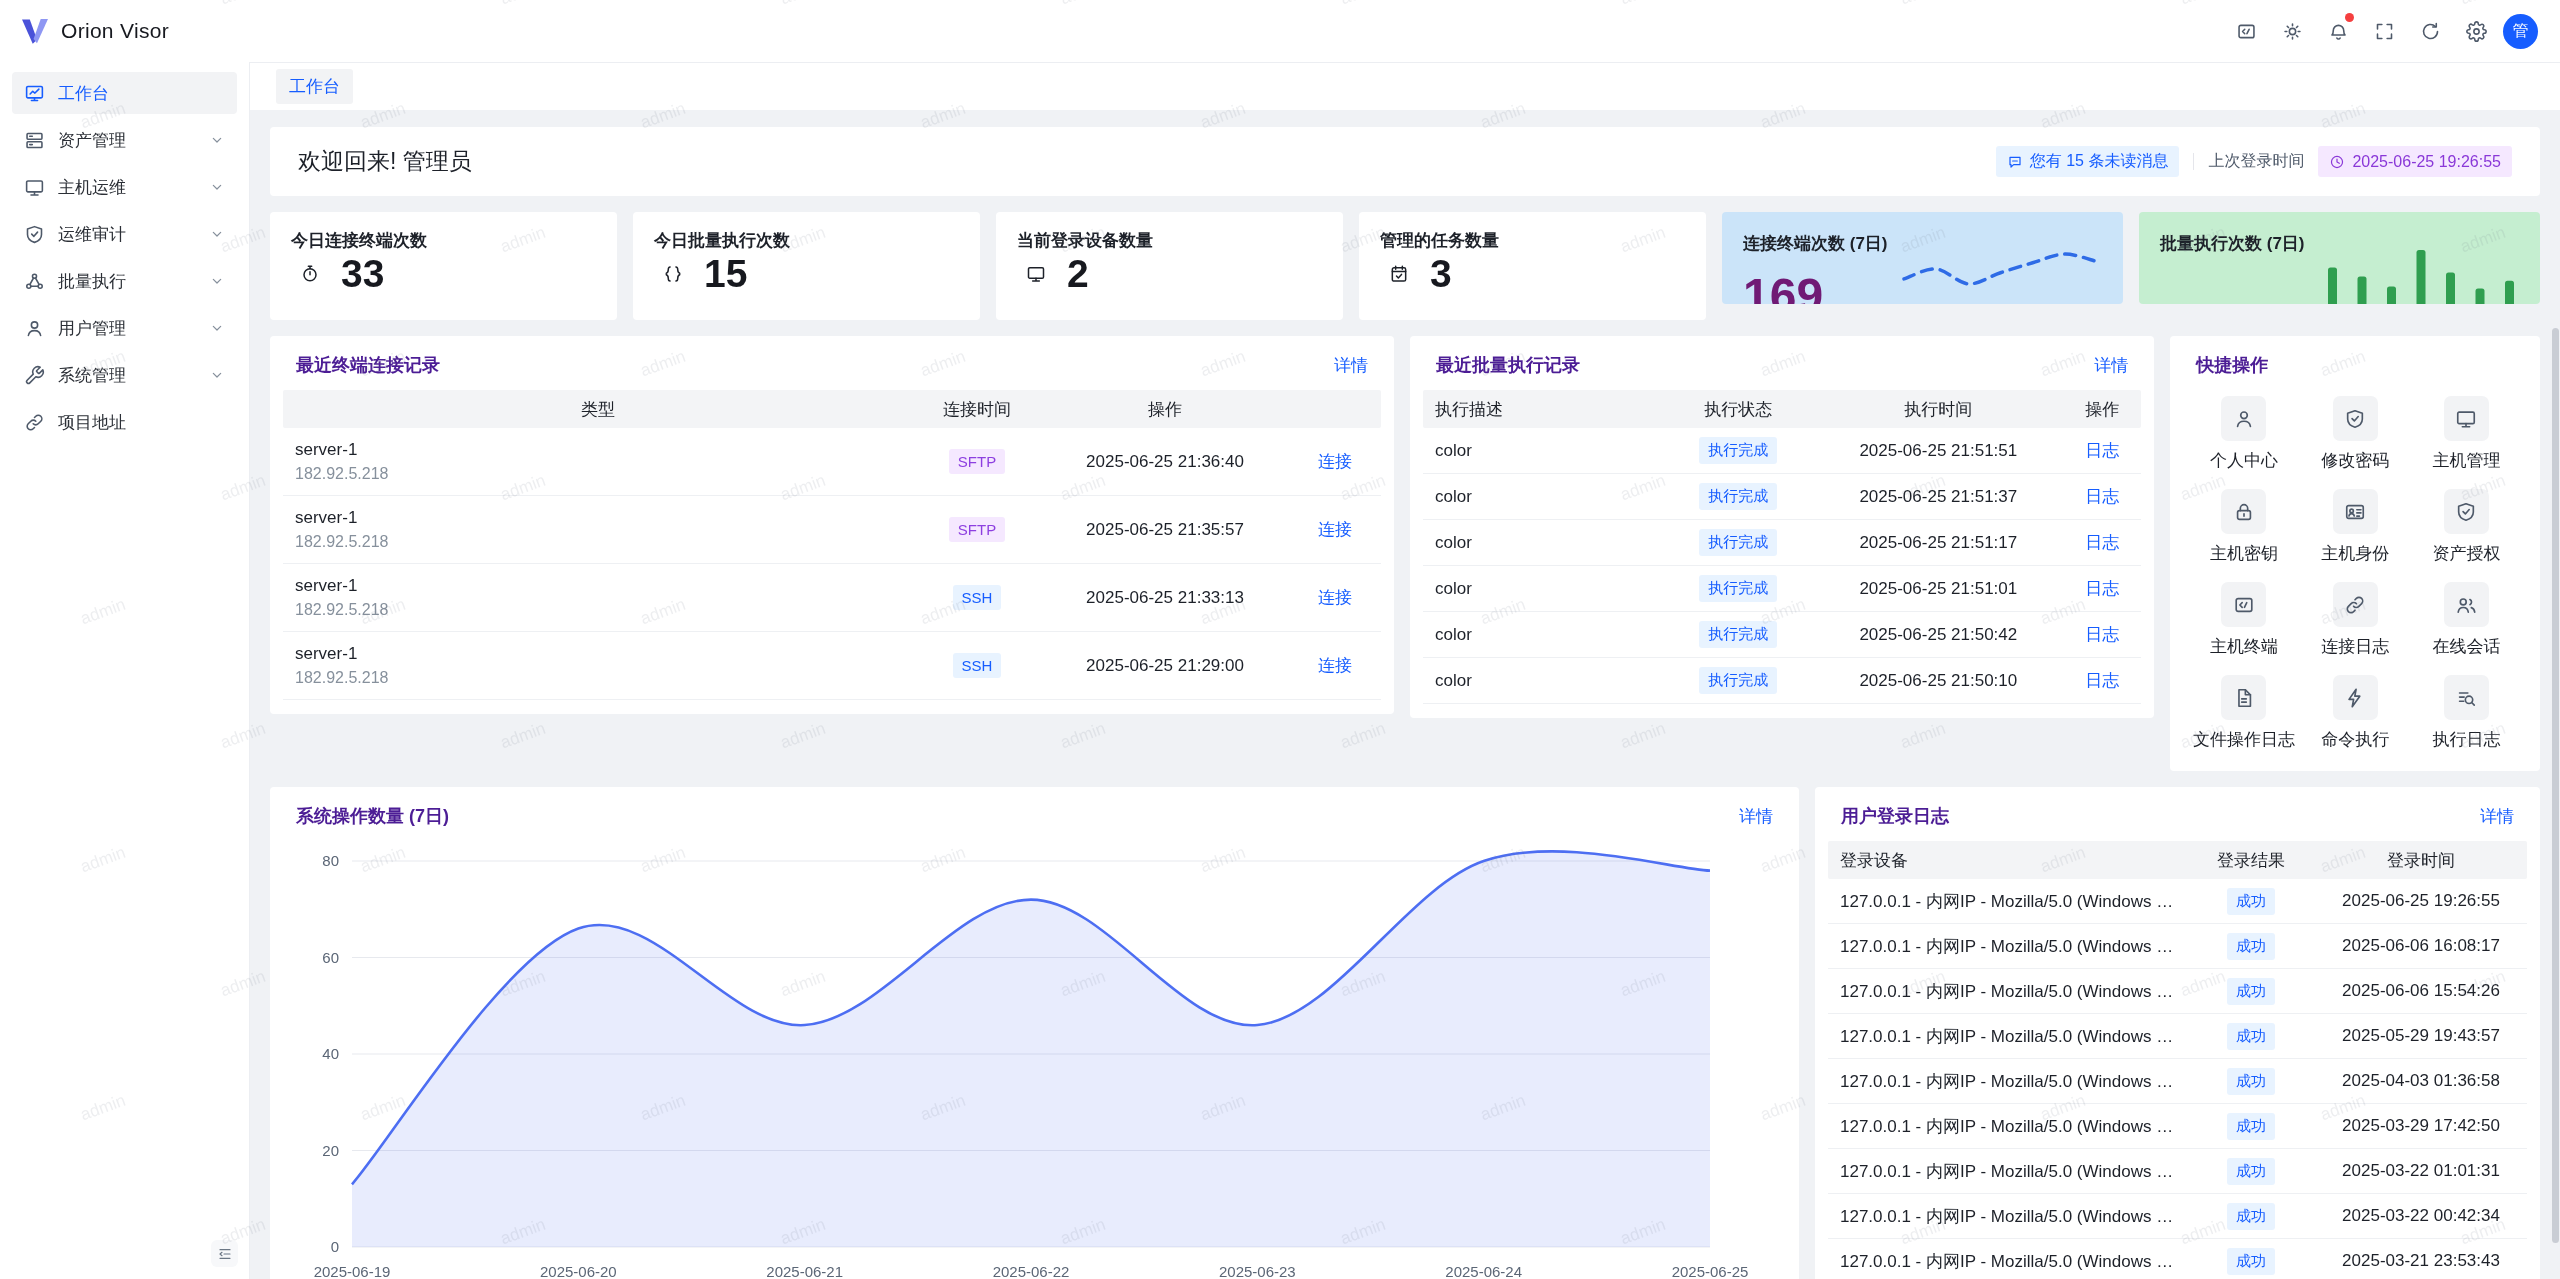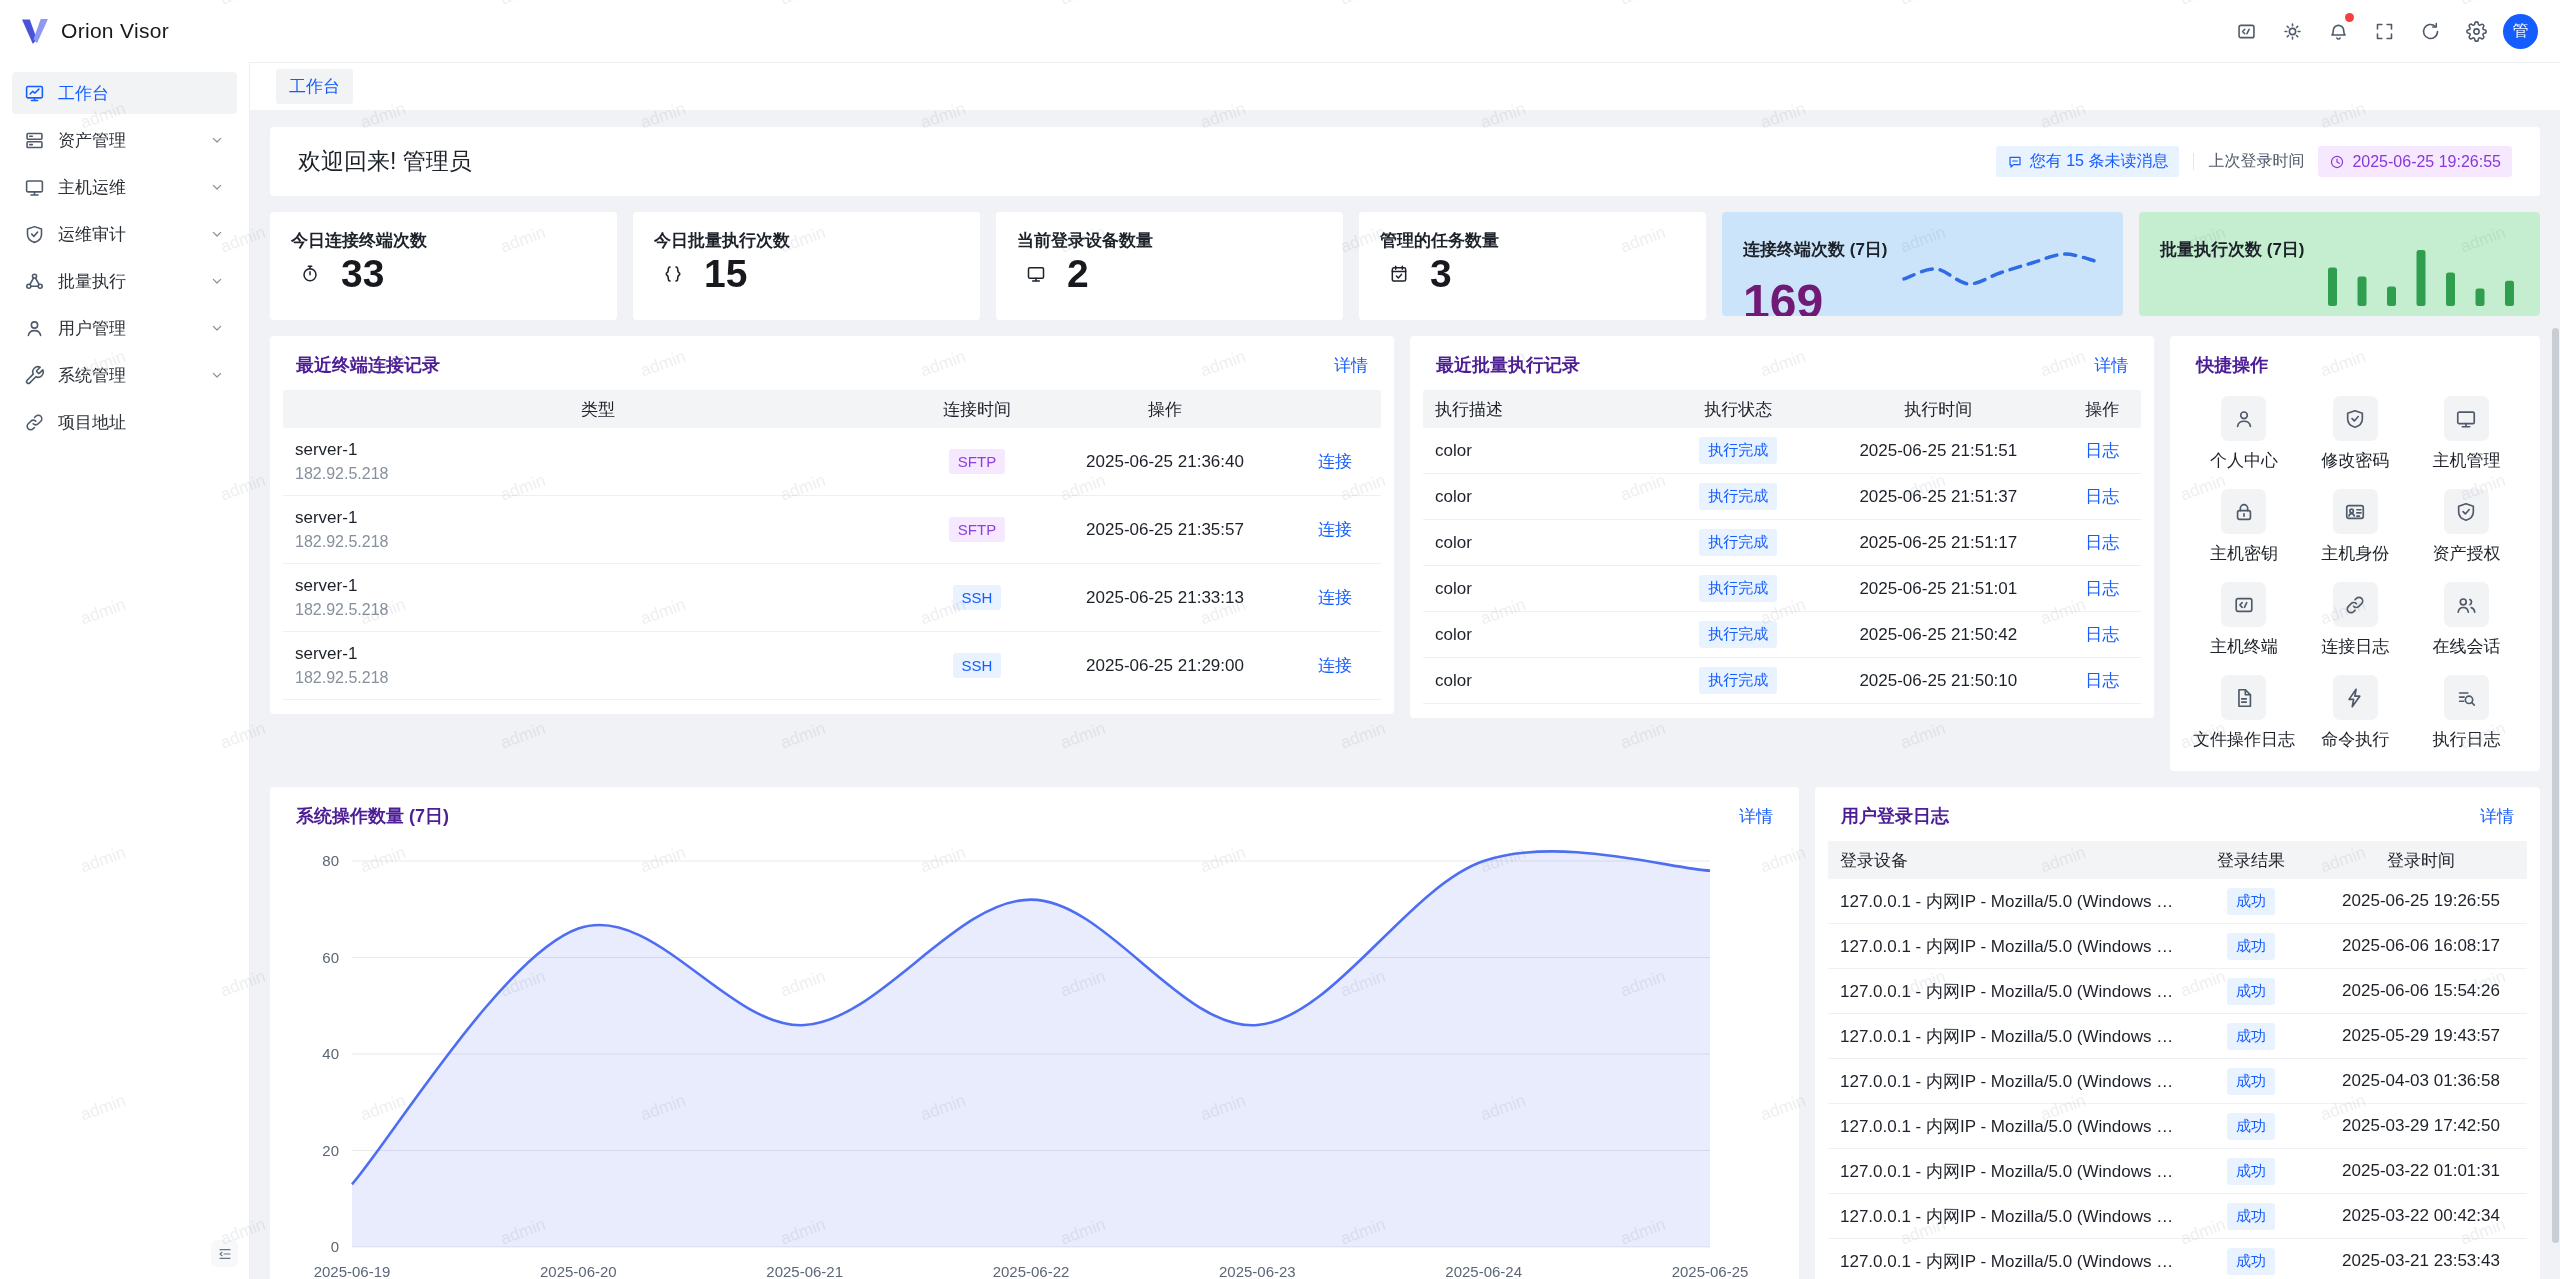--- a/index.html
+++ b/index.html
@@ -53,21 +53,21 @@
   .muted { color: #4e5969; font-size: 16px; }
 
   
   .stats-row { display: flex; gap: 16px; margin-bottom: 16px; }
   .stat-card { flex: 1; background: #fff; border-radius: 4px; padding: 17px 21px; height: 108px; }
   .stat-label { font-size: 17px; font-weight: 600; color: #1d2129; }
   .stat-value-row { display: flex; align-items: center; gap: 13px; }
   .stat-chip { width: 37px; height: 37px; border-radius: 9px; display: flex; align-items: center; justify-content: center; }
   .stat-chip svg { width: 20px; height: 20px; }
   .stat-num { font-size: 39px; font-weight: 600; color: #17191f; }
-  .trend-card { flex: 1; border-radius: 4px; padding: 26px 21px; height: 104px; position: relative; overflow: hidden; }
+  .trend-card { flex: 1; border-radius: 4px; padding: 20px 21px; height: 92px; position: relative; overflow: hidden; }
   .trend-card.blue { background: #cbe4f9; }
   .trend-card.green { background: #c5eed0; }
   .trend-num { font-size: 48px; font-weight: 600; margin-top: 13px; color: #701a75; }
   .trend-chart { position: absolute; right: 20px; top: 16px; }
 
   
   .mid-row { display: flex; gap: 16px; margin-bottom: 16px; align-items: flex-start; }
   .tbl { margin: 0 13px 14px; }
   .t-head { display: grid; align-items: center; height: 38px; background: #f3f4f6; border-radius: 2px; font-weight: 500; color: #1d2129; font-size: 17px; }
   .t-row { display: grid; align-items: center; border-bottom: 1px solid #eef0f3; font-size: 17px; }

